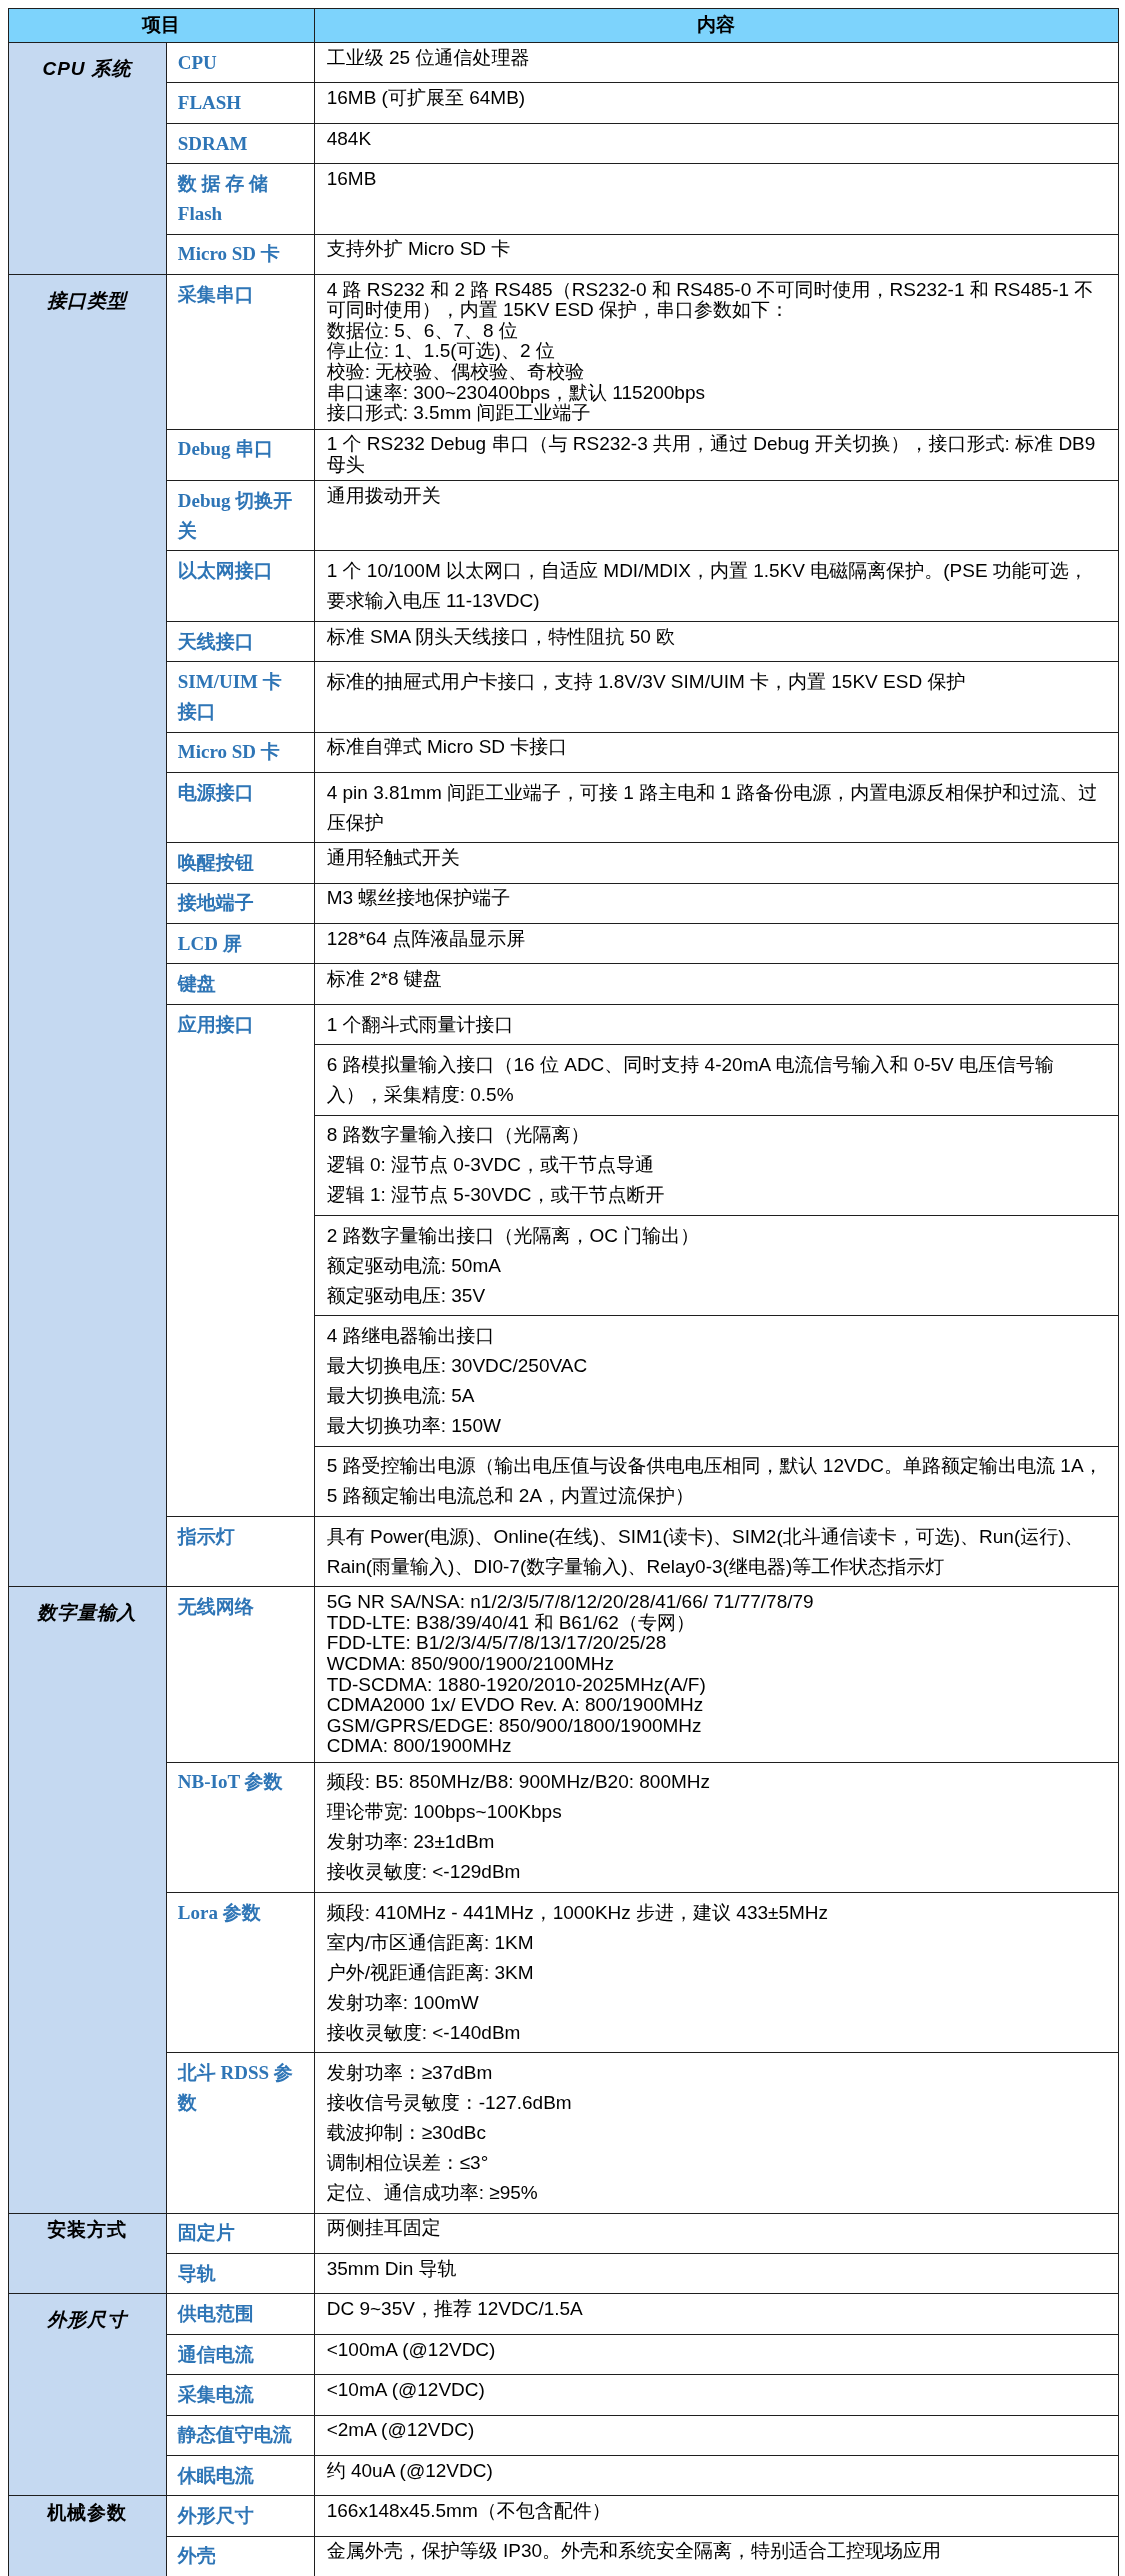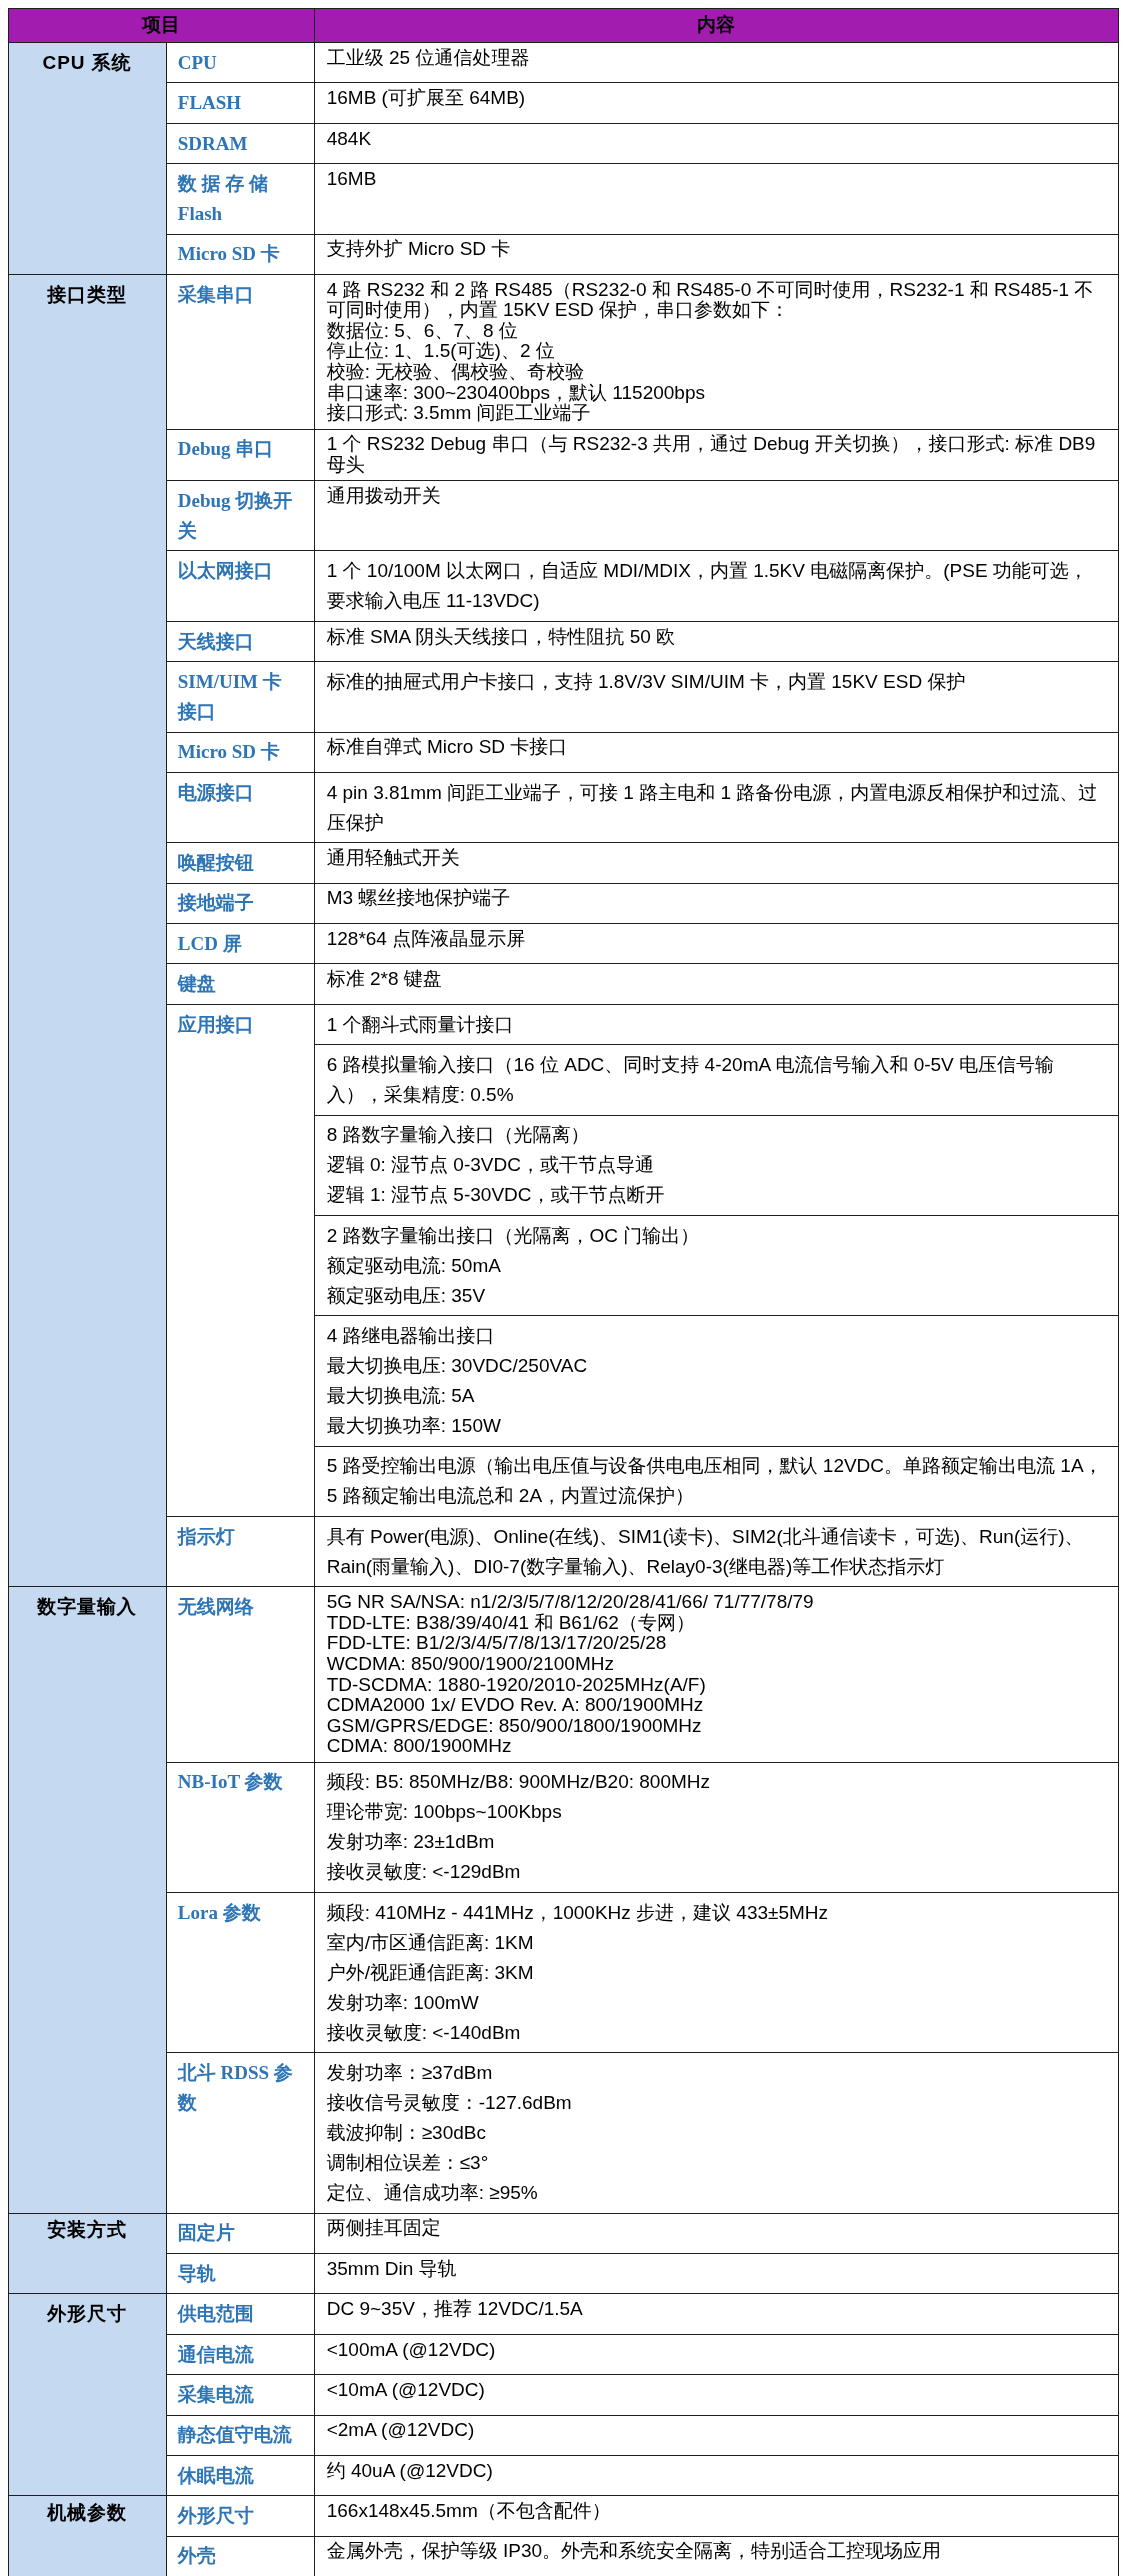--- a/index.html
+++ b/index.html
@@ -29,34 +29,35 @@
     font-size: 19px;
     word-break: break-word;
     box-sizing: border-box;
   }
   td.hdr {
     font-weight: bold;
     text-align: center;
     vertical-align: middle;
     font-size: 20.6px;
     padding: 3.8px 5.6px;
-    background: #a21caf;
+    background: #7dd3fc;
   }
   td.cat {
     background: var(--cat-bg, #C5D9F1);
     font-weight: bold;
     text-align: center;
     vertical-align: middle;
     font-size: 20.6px;
     padding: 3.8px 5.6px;
     letter-spacing: 0.9px;
   }
   td.cat.cat-top {
     vertical-align: top;
-    padding-top: 7px;
+    padding-top: 13px;
+    font-style: italic;
   }
   td.lab {
     color: var(--label-blue, #2E75B6);
     font-weight: bold;
     padding: 4.7px 7.5px 4.7px 11.3px;
     line-height: 30px;
     white-space: pre-line;
     text-align: justify;
     font-family: Liberation Serif, serif;
   }

